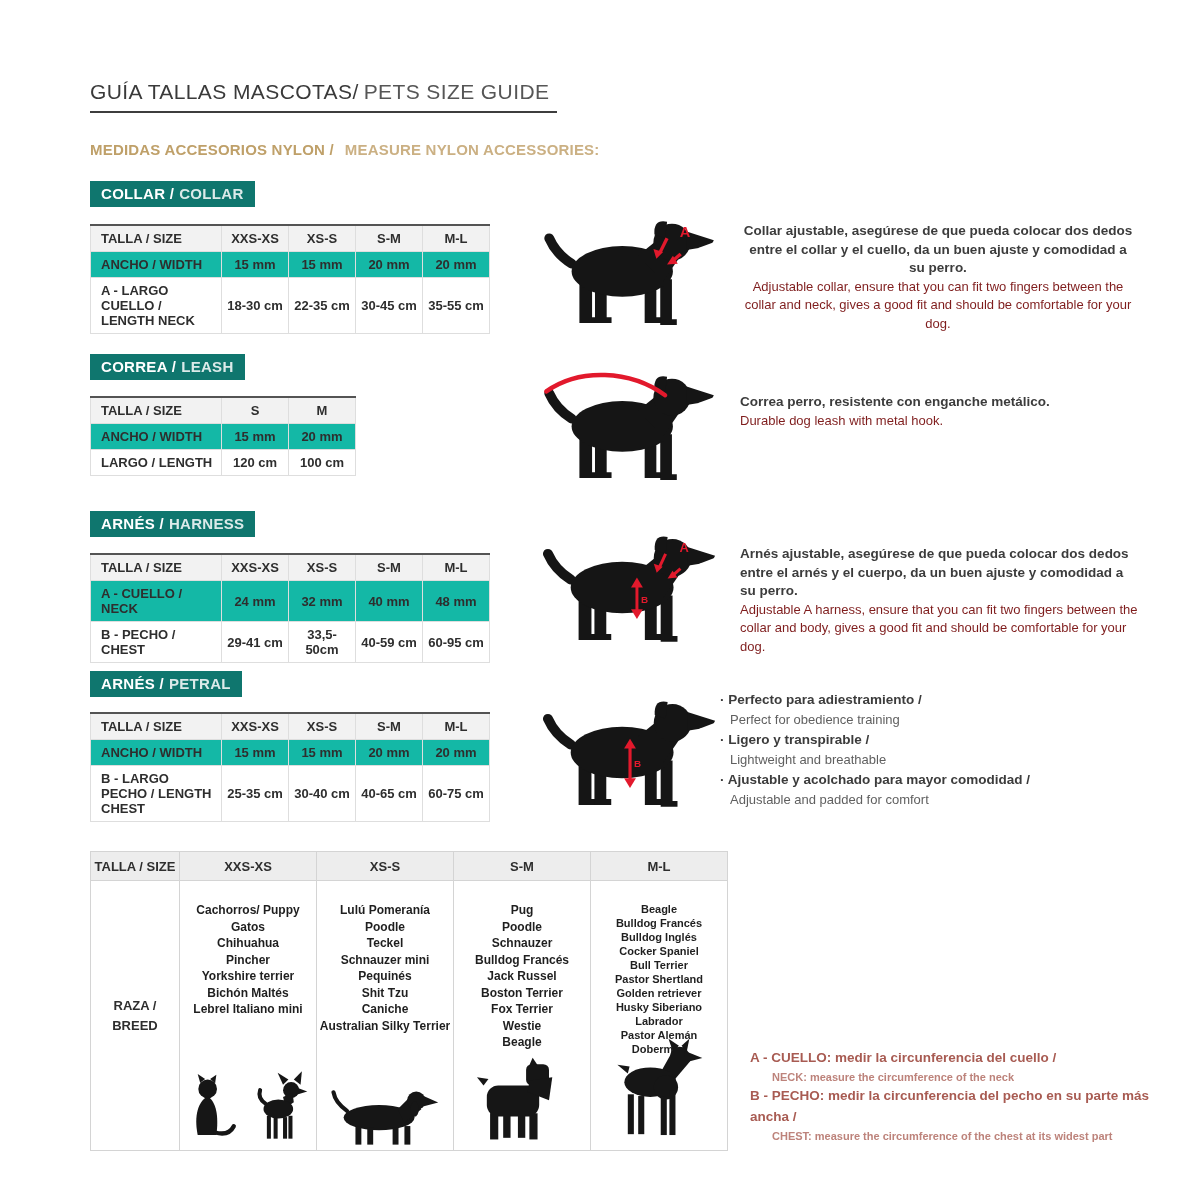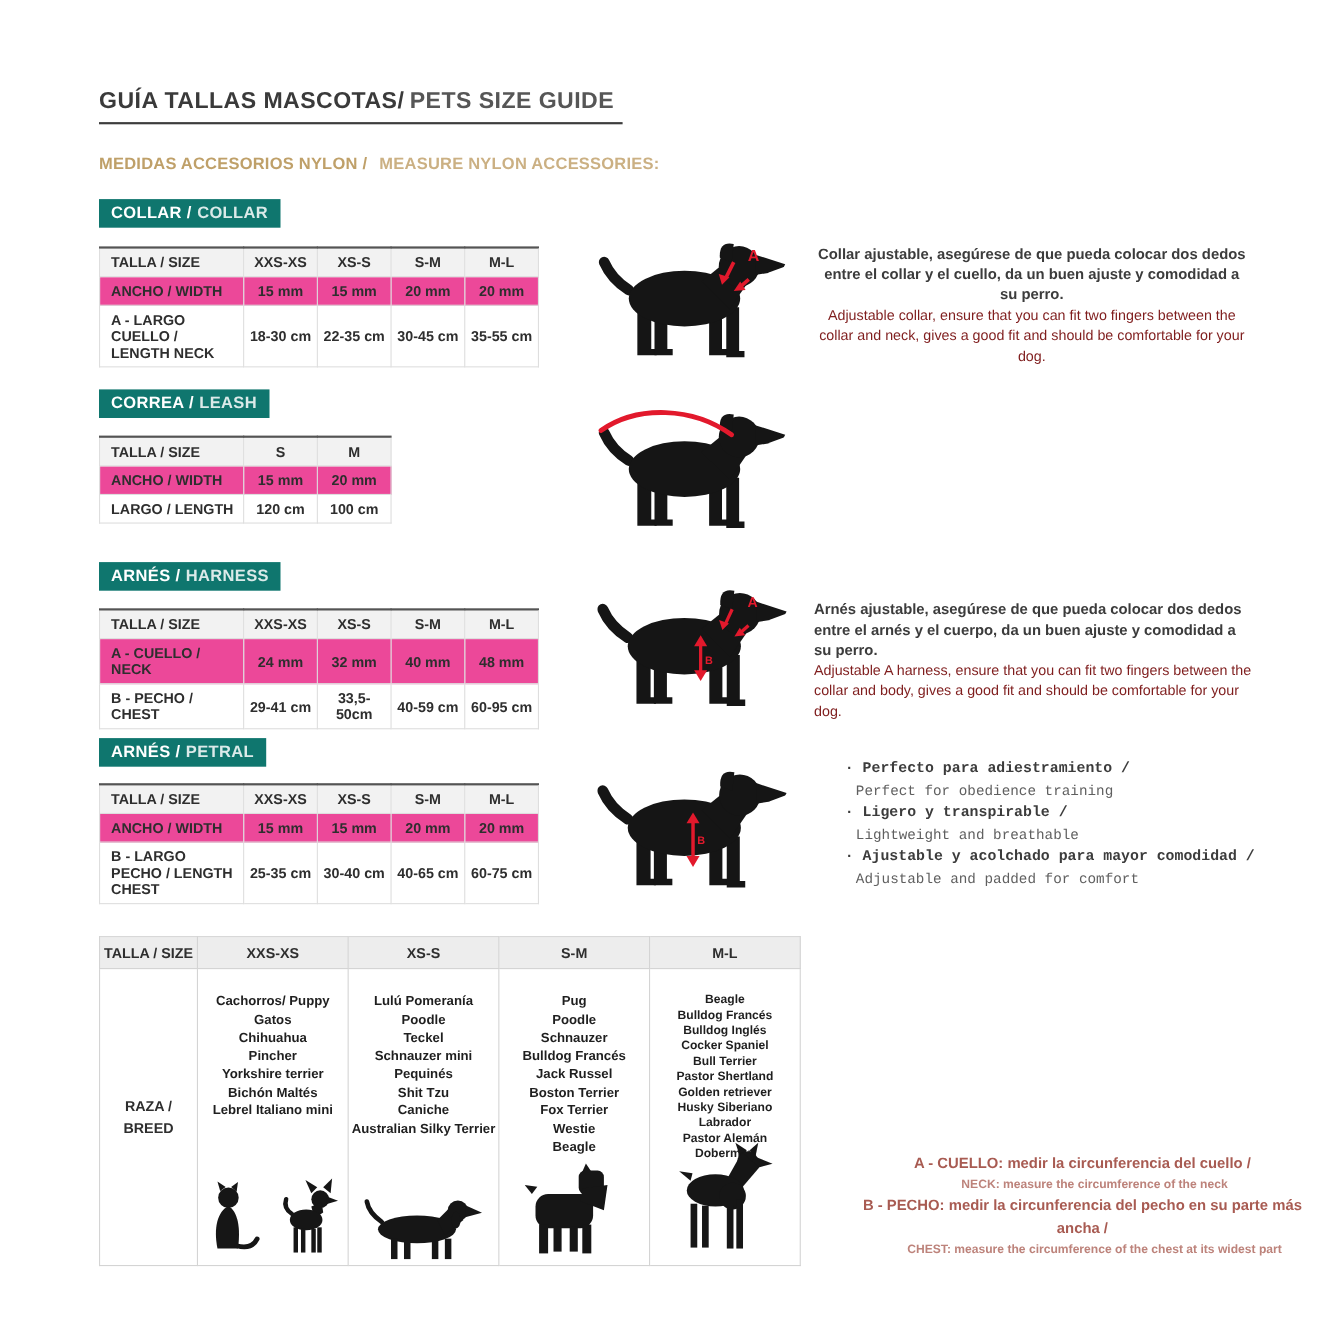--- a/index.html
+++ b/index.html
@@ -2,39 +2,39 @@
 <html><head>
 <meta charset="utf-8">
 <style>
   * { margin:0; padding:0; box-sizing:border-box; }
   html,body { background:#ffffff; }
   .page { position:relative; width:1200px; height:1200px; background:#fff;
           font-family:"Liberation Sans", sans-serif; overflow:hidden; }
   .abs { position:absolute; }
 
   
-  .title { font-size:21px; font-weight:bold; color:#3a3a3a; letter-spacing:.4px;
+  .title { font-size:21px; font-weight:normal; color:#3a3a3a; letter-spacing:.4px;
            border-bottom:2px solid #3d3d3d; padding:0 8px 7px 0; display:inline-block; }
   .title .en { color:#565656; margin-left:5px; }
   .subtitle { font-size:15px; font-weight:bold; color:#bfa069; letter-spacing:.2px; }
   .subtitle .en { color:#cbb083; margin-left:11px; }
 
   
   .badge { display:inline-block; background:#0f766e; color:#fff; font-weight:bold;
            font-size:15px; padding:4px 11px 5px; letter-spacing:.3px; }
   .badge .en { color:rgba(255,255,255,.85); margin-left:5px; }
 
   
   .size-table { border-collapse:collapse; border-top:2px solid #545454; background:#fff; }
   .size-table td { border:1px solid #dedede; font-size:13px; font-weight:bold; color:#2e2e2e;
                    text-align:center; padding:5px 4px; }
   .size-table td.lbl { text-align:left; padding-left:10px; width:131px; }
   .size-table td.v { width:67px; }
   .size-table tr.hdr td { background:#f2f2f2; }
-  .size-table tr.shade td { background:#ec4899; }
+  .size-table tr.shade td { background:#14b8a6; }
 
   
   .desc .es { font-weight:bold; color:#3c3c3c; font-size:13.5px; line-height:1.38; }
   .desc .en { color:#7f1d1d; font-size:13px; line-height:1.42; }
   .bullets .es { font-weight:bold; color:#3c3c3c; font-size:13.5px; line-height:1.5; }
   .bullets .es::before { content:"· "; }
   .bullets .en { color:#5f5f5f; font-size:13px; line-height:1.5; padding-left:10px; }
 
   
   .breed-table { border-collapse:collapse; background:#fff; }
@@ -149,20 +149,24 @@
       <td class="lbl">LARGO / LENGTH</td>
       <td>120 cm</td>
       <td>100 cm</td>
     </tr>
   </tbody>
     </table>
   <svg class="abs dogsvg" style="left:543px; top:368px;" width="178" height="112" viewBox="0 0 180 115">
     <use href="#dogbase"></use>
     <path d="M124,28 C88,2 36,0 2,24" stroke="#e2192c" stroke-width="4.5" fill="none" stroke-linecap="round"></path>
   </svg>
+  <div class="abs desc" style="left:740px; top:393px; width:396px;">
+    <div class="es">Correa perro, resistente con enganche metálico.</div>
+    <div class="en">Durable dog leash with metal hook.</div>
+  </div>
 
   <div class="abs" style="left:90px; top:511px;">
     <div class="badge"><span>ARNÉS /</span><span class="en">HARNESS</span></div>
   </div>
   <table class="abs size-table" style="left:90px; top:553px;">
     <tbody>
         <tr class="hdr">
       <td class="lbl">TALLA / SIZE</td>
       <td class="v">XXS-XS</td>
       <td class="v">XS-S</td>
@@ -232,21 +236,21 @@
     </tr>
   </tbody>
     </table>
   <svg class="abs dogsvg" style="left:543px; top:692px;" width="178" height="116" viewBox="0 0 180 115">
     <use href="#dogbase"></use>
     <line x1="88" y1="54" x2="88" y2="88" stroke="#e2192c" stroke-width="3.2"></line>
     <polygon points="88,46 82,56 94,56" fill="#e2192c"></polygon>
     <polygon points="88,96 82,86 94,86" fill="#e2192c"></polygon>
     <text x="92" y="75" font-size="10">B</text>
   </svg>
-  <div class="abs bullets" style="left:768px; top:690px; width:400px;font-family:Liberation Mono, monospace;">
+  <div class="abs bullets" style="left:720px; top:690px; width:400px;">
     <div class="es">Perfecto para adiestramiento /</div>
     <div class="en">Perfect for obedience training</div>
     <div class="es">Ligero y transpirable /</div>
     <div class="en">Lightweight and breathable</div>
     <div class="es">Ajustable y acolchado para mayor comodidad /</div>
     <div class="en">Adjustable and padded for comfort</div>
   </div>
 
   <table class="abs breed-table" style="left:90px; top:851px;">
     <tbody>
@@ -376,20 +380,20 @@
                 <rect x="72" y="60" width="7" height="51"></rect>
             <rect x="24" y="64" width="7" height="46"></rect>
                 <rect x="36" y="66" width="7" height="44"></rect>
           </svg>
         </div>
       </td>
     </tr>
   </tbody>
     </table>
 
-  <div class="abs notes" style="left:779px; top:1048px; width:410px;text-align:center;">
+  <div class="abs notes" style="left:750px; top:1048px; width:410px;">
     <div class="es">A - CUELLO: medir la circunferencia del cuello /</div>
     <div class="en">NECK: measure the circumference of the neck</div>
     <div class="es">B - PECHO: medir la circunferencia del pecho en su parte más ancha /</div>
     <div class="en">CHEST: measure the circumference of the chest at its widest part</div>
   </div>
 
 </div>
 
 </body></html>

